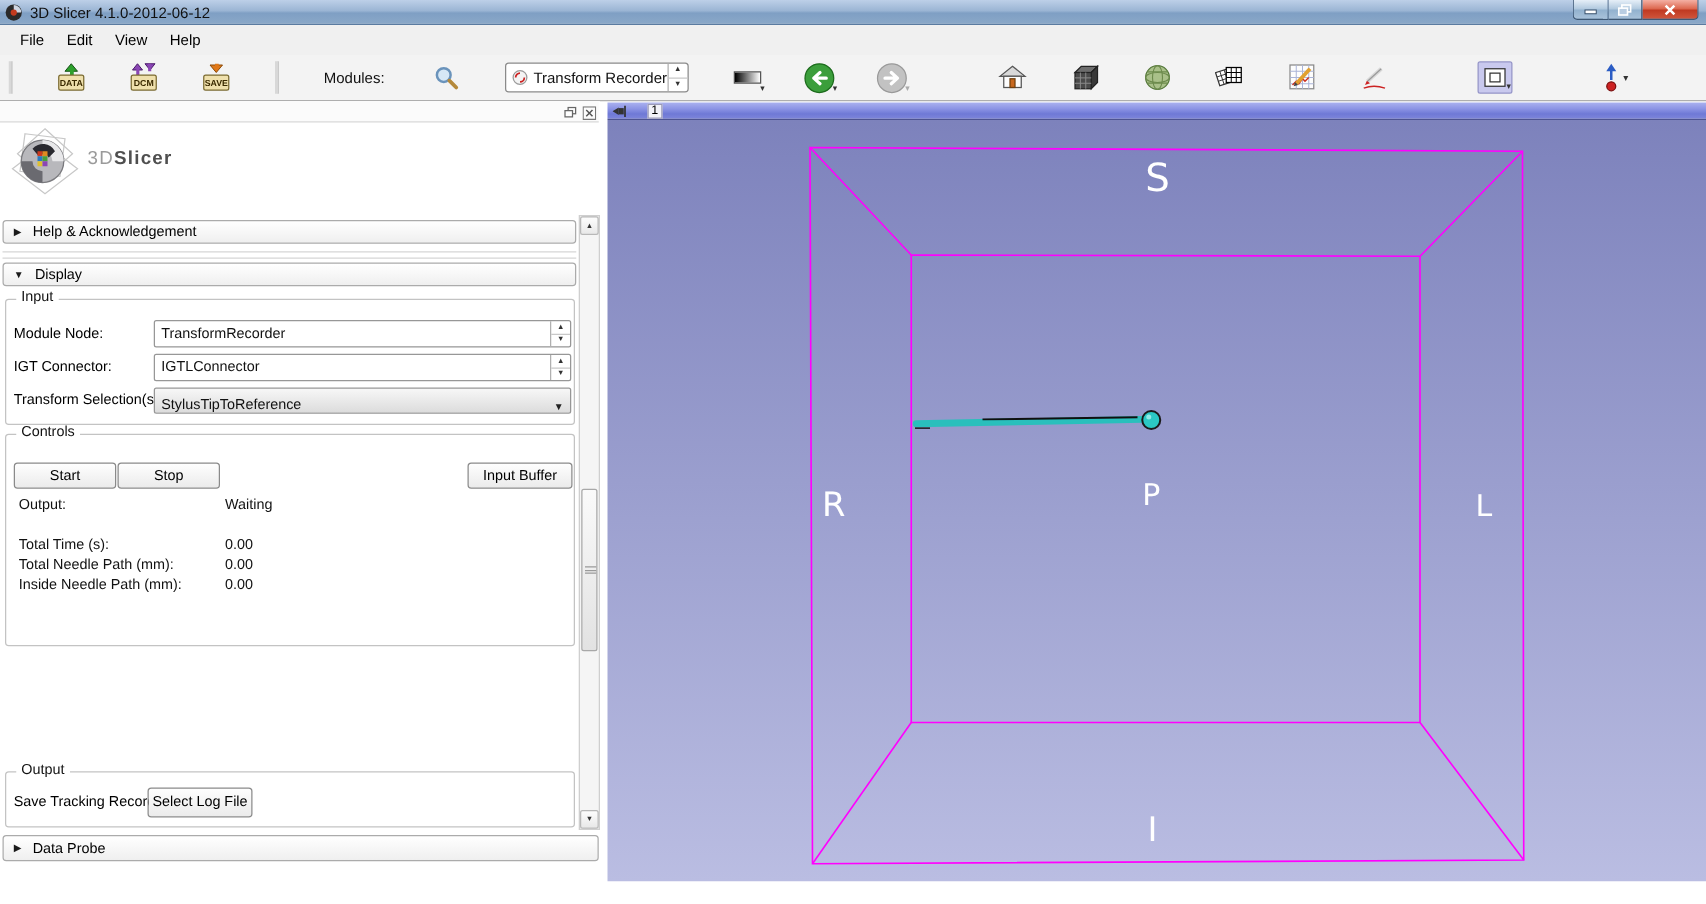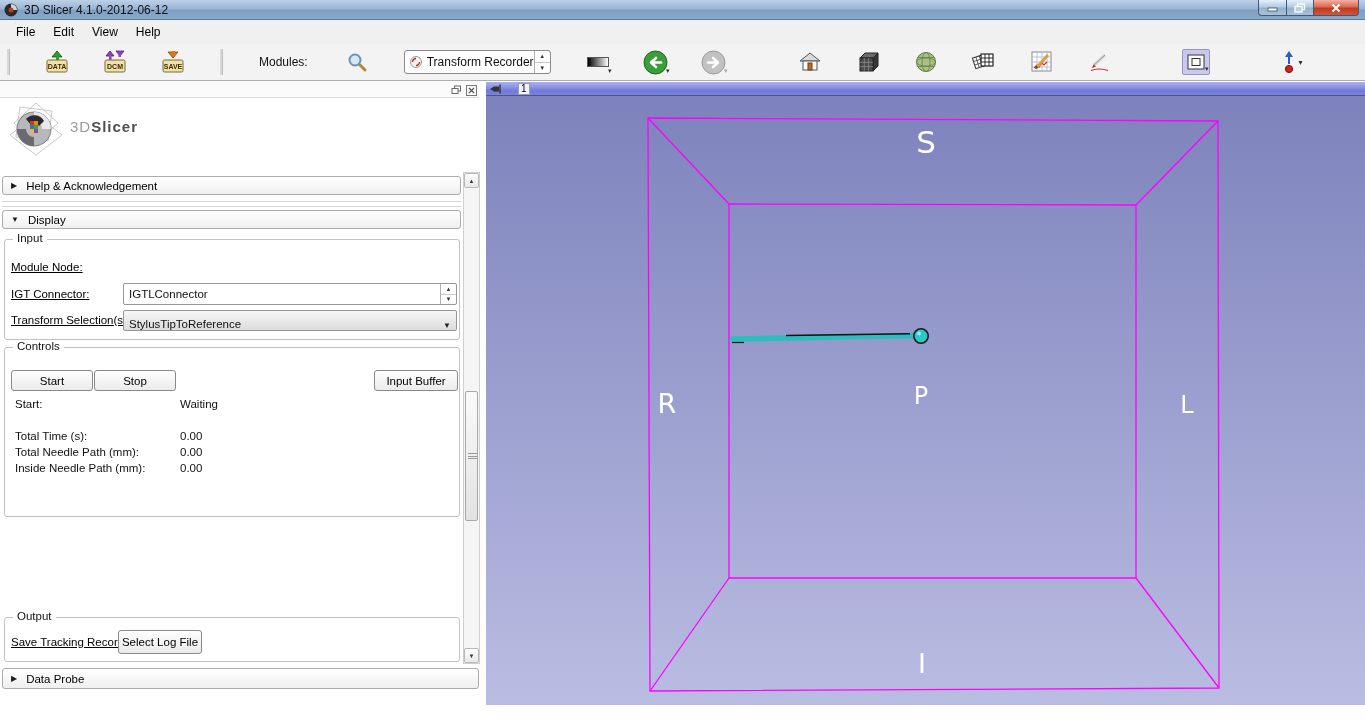--- a/index.html
+++ b/index.html
@@ -55,21 +55,21 @@
     align-items:center; justify-content:center; }
   .logo-wrap { position:absolute; left:6px; top:20px; display:flex; align-items:center; }
   .logo-text { font-size:15px; letter-spacing:1px; margin-left:4px; margin-top:-6px; }
   .logo-text .g { color:#9a9a9a; } .logo-text .s { color:#4f4f4f; font-weight:bold; }
   .collapse-bar { position:absolute; height:19px; border:1px solid #ababab; border-radius:3px;
     background:linear-gradient(#ffffff,#efefef); display:flex; align-items:center; font-size:11.5px; color:#000; }
   .collapse-bar .tri { font-size:8px; color:#1a1a1a; margin:0 9px 0 8px; }
   .thin-sep { position:absolute; left:2px; width:459px; height:6px; border-top:1px solid #d6d6d6; border-bottom:1px solid #d6d6d6; }
   .group { position:absolute; border:1px solid #c3c3c3; border-radius:3px; }
   .group > .legend { position:absolute; top:-8px; left:8px; background:#fff; padding:0 4px; font-size:11.5px; }
-  .frow-label { position:absolute; left:6px; font-size:11.5px; color:#000;text-decoration:underline; }
+  .frow-label { position:absolute; left:6px; font-size:11.5px; color:#000; }
   .spincombo { position:absolute; left:118px; width:334px; height:22px; border:1px solid #979797; border-radius:2px;
     background:#fff; display:flex; align-items:center; }
   .spincombo .cval { flex:1; padding-left:5px; font-size:11.5px; }
   .dropcombo { position:absolute; left:118px; width:334px; height:21px; border:1px solid #979797; border-radius:2px;
     background:linear-gradient(#f7f7f7,#dcdcdc); display:flex; align-items:flex-end; }
   .dropcombo .cval { flex:1; padding-left:5px; font-size:11.5px; }
   .dropcombo .dd { width:18px; text-align:center; font-size:8px; color:#222; }
   .btn { position:absolute; border:1px solid #8a8a8a; border-radius:3px;
     background:linear-gradient(#fefefe,#ebebeb); font-size:11.5px; display:flex;
     align-items:center; justify-content:center; color:#000; }
@@ -372,20 +372,27 @@
   <div class="thin-sep" style="top:120px"></div>
 
   <div class="collapse-bar" style="left:2px; top:129px; width:459px;">
     <span class="tri">▼</span>
     <span>Display</span>
   </div>
 
   <div class="group" style="left:4px; top:158px; width:456px; height:101px;">
     <span class="legend">Input</span>
     <span class="frow-label" style="top:21px">Module Node:</span>
+    <div class="spincombo" style="top:16px">
+      <span class="cval">TransformRecorder</span>
+      <div class="spinner">
+        <span>▲</span>
+        <span>▼</span>
+      </div>
+    </div>
     <span class="frow-label" style="top:48px">IGT Connector:</span>
     <div class="spincombo" style="top:43px">
       <span class="cval">IGTLConnector</span>
       <div class="spinner">
         <span>▲</span>
         <span>▼</span>
       </div>
     </div>
     <span class="frow-label" style="top:74px">Transform Selection(s):</span>
     <div class="dropcombo" style="top:70px">
@@ -393,21 +400,21 @@
       <span class="dd">▼</span>
     </div>
   </div>
 
   <div class="group" style="left:4px; top:266px; width:456px; height:170px;">
     <span class="legend">Controls</span>
     <div class="btn" style="left:6px; top:22px; width:82px; height:21px;">Start</div>
     <div class="btn" style="left:89px; top:22px; width:82px; height:21px;">Stop</div>
     <div class="btn" style="left:369px; top:22px; width:84px; height:21px;">Input Buffer</div>
     <div class="stat-row" style="top:50px">
-      <span>Start:</span>
+      <span>Output:</span>
       <span class="val">Waiting</span>
     </div>
     <div class="stat-row" style="top:82px">
       <span>Total Time (s):</span>
       <span class="val">0.00</span>
     </div>
     <div class="stat-row" style="top:98px">
       <span>Total Needle Path (mm):</span>
       <span class="val">0.00</span>
     </div>

